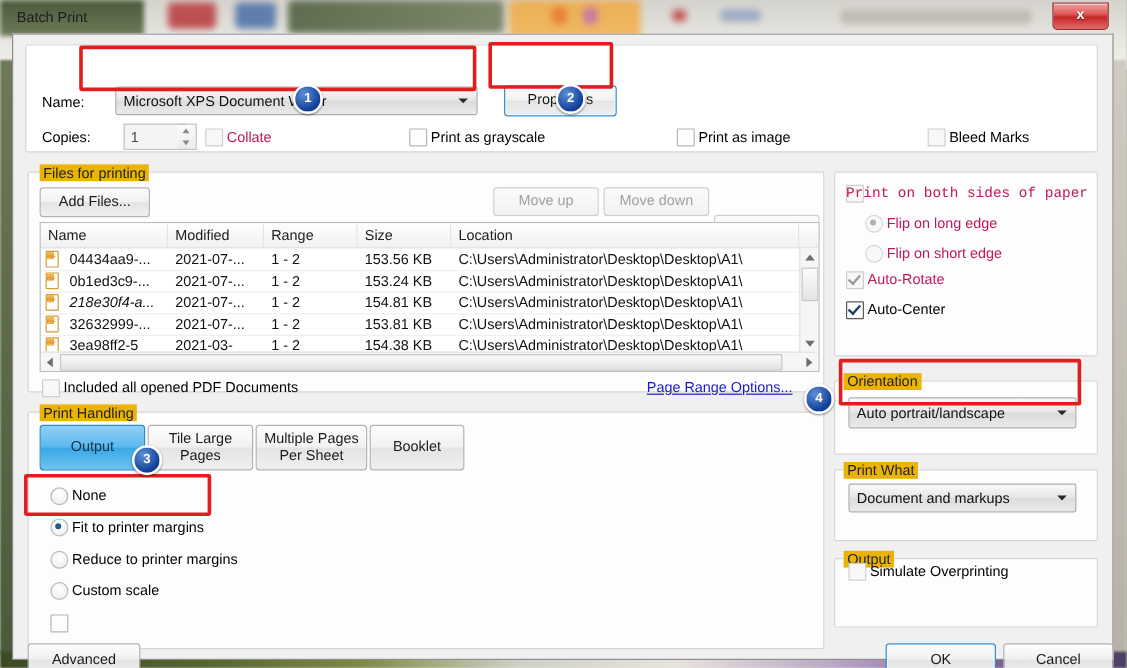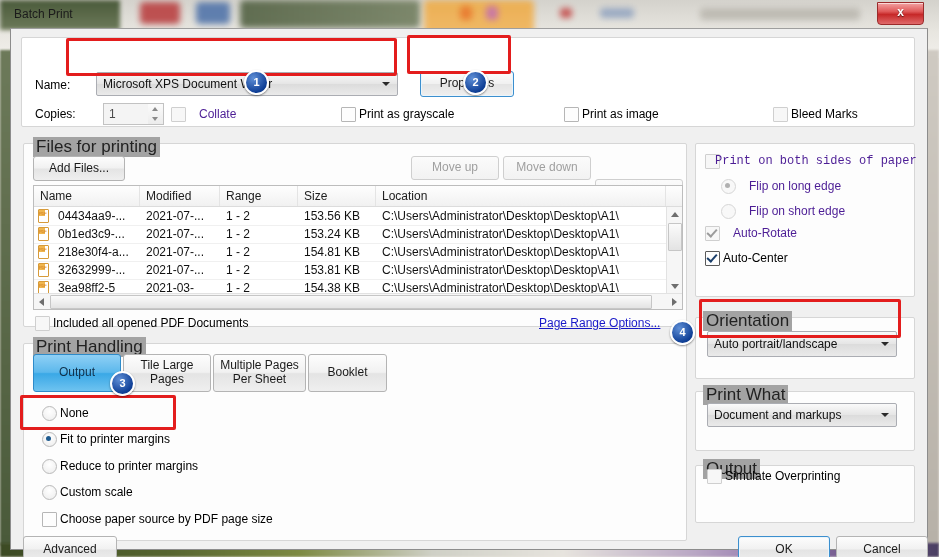--- a/index.html
+++ b/index.html
@@ -35,24 +35,24 @@
     box-shadow:inset 0 1px 0 rgba(255,255,255,.6);
     color:#fff;font-weight:bold;font-size:12px;text-align:center;line-height:19px;
     text-shadow:0 1px 1px rgba(0,0,0,.55);cursor:pointer;}
 
   .dlg-body{position:absolute;left:0;top:26px;width:916px;height:520px;
     background:#f0f0f0;border:1px solid #8c8c8c;border-top:1px solid #9e9e9e;}
 
   
   .group{position:absolute;border:1px solid #d6d6d6;background:#fdfdfd;border-radius:2px;}
   .group-white{background:#fff;}
-  .glabel{position:absolute;background:#a3a3a3;padding:0 3px;font-size:17px;color:#222;}
+  .glabel{position:absolute;background:#eab308;padding:0 3px;font-size:12px;color:#222;}
 
   .lbl{position:absolute;font-size:12px;color:#000;white-space:nowrap;}
-  .lbl-dis{color:#4c1d95;margin-left:10px;}
+  .lbl-dis{color:#be185d;}
 
   
   .combo{position:absolute;border:1px solid #abadb3;border-radius:2px;
     background:linear-gradient(180deg,#fafafa 0%,#e6e6e6 48%,#dcdcdc 52%,#eaeaea 100%);
     font-size:12px;color:#111;}
   .combo .ctext{position:absolute;left:6px;top:50%;transform:translateY(-50%);}
   .combo .arrow{position:absolute;right:7px;top:50%;transform:translateY(-50%);
     width:0;height:0;border-left:4px solid transparent;border-right:4px solid transparent;
     border-top:4px solid #2a2a2a;}
 
@@ -206,21 +206,21 @@
       <div class="lv-row" style="top:39px;">
         <span class="pdf-ico"></span>
         <div class="lv-td" style="left:18px;width:90px;">0b1ed3c9-...</div>
         <div class="lv-td" style="left:106px;width:80px;">2021-07-...</div>
         <div class="lv-td" style="left:186px;width:78px;">1 - 2</div>
         <div class="lv-td" style="left:264px;width:78px;">153.24 KB</div>
         <div class="lv-td" style="left:342px;width:300px;">C:\Users\Administrator\Desktop\Desktop\A1\</div>
       </div>
       <div class="lv-row" style="top:57px;">
         <span class="pdf-ico"></span>
-        <div class="lv-td" style="left:18px;width:90px;">218e30f4-a...</div>
+        <div class="lv-td" style="left:18px;width:90px;font-style:italic;">218e30f4-a...</div>
         <div class="lv-td" style="left:106px;width:80px;">2021-07-...</div>
         <div class="lv-td" style="left:186px;width:78px;">1 - 2</div>
         <div class="lv-td" style="left:264px;width:78px;">154.81 KB</div>
         <div class="lv-td" style="left:342px;width:300px;">C:\Users\Administrator\Desktop\Desktop\A1\</div>
       </div>
       <div class="lv-row" style="top:75px;">
         <span class="pdf-ico"></span>
         <div class="lv-td" style="left:18px;width:90px;">32632999-...</div>
         <div class="lv-td" style="left:106px;width:80px;">2021-07-...</div>
         <div class="lv-td" style="left:186px;width:78px;">1 - 2</div>
@@ -270,21 +270,20 @@
     <div class="rb on" style="left:31px;top:403px;"></div>
     <div class="lbl" style="left:49px;top:403px;">Fit to printer margins</div>
 
     <div class="rb" style="left:31px;top:430px;"></div>
     <div class="lbl" style="left:49px;top:430px;">Reduce to printer margins</div>
 
     <div class="rb" style="left:31px;top:456px;"></div>
     <div class="lbl" style="left:49px;top:456px;">Custom scale</div>
 
     <div class="cb" style="left:31px;top:483px;"></div>
-    <div class="lbl" style="left:49px;top:483px;">Choose paper source by PDF page size</div>
 
     <div class="group" style="left:684px;top:114px;width:218px;height:152px;"></div>
     <div class="cb dis" style="left:694px;top:125px;"></div>
     <div class="lbl lbl-dis" style="left:694px;top:125px;font-family:Liberation Mono, monospace;">Print on both sides of paper</div>
     <div class="rb dis on" style="left:710px;top:150px;"></div>
     <div class="lbl lbl-dis" style="left:728px;top:150px;">Flip on long edge</div>
     <div class="rb dis" style="left:710px;top:175px;"></div>
     <div class="lbl lbl-dis" style="left:728px;top:175px;">Flip on short edge</div>
     <div class="cb dis on" style="left:694px;top:197px;"></div>
     <div class="lbl lbl-dis" style="left:712px;top:197px;">Auto-Rotate</div>

